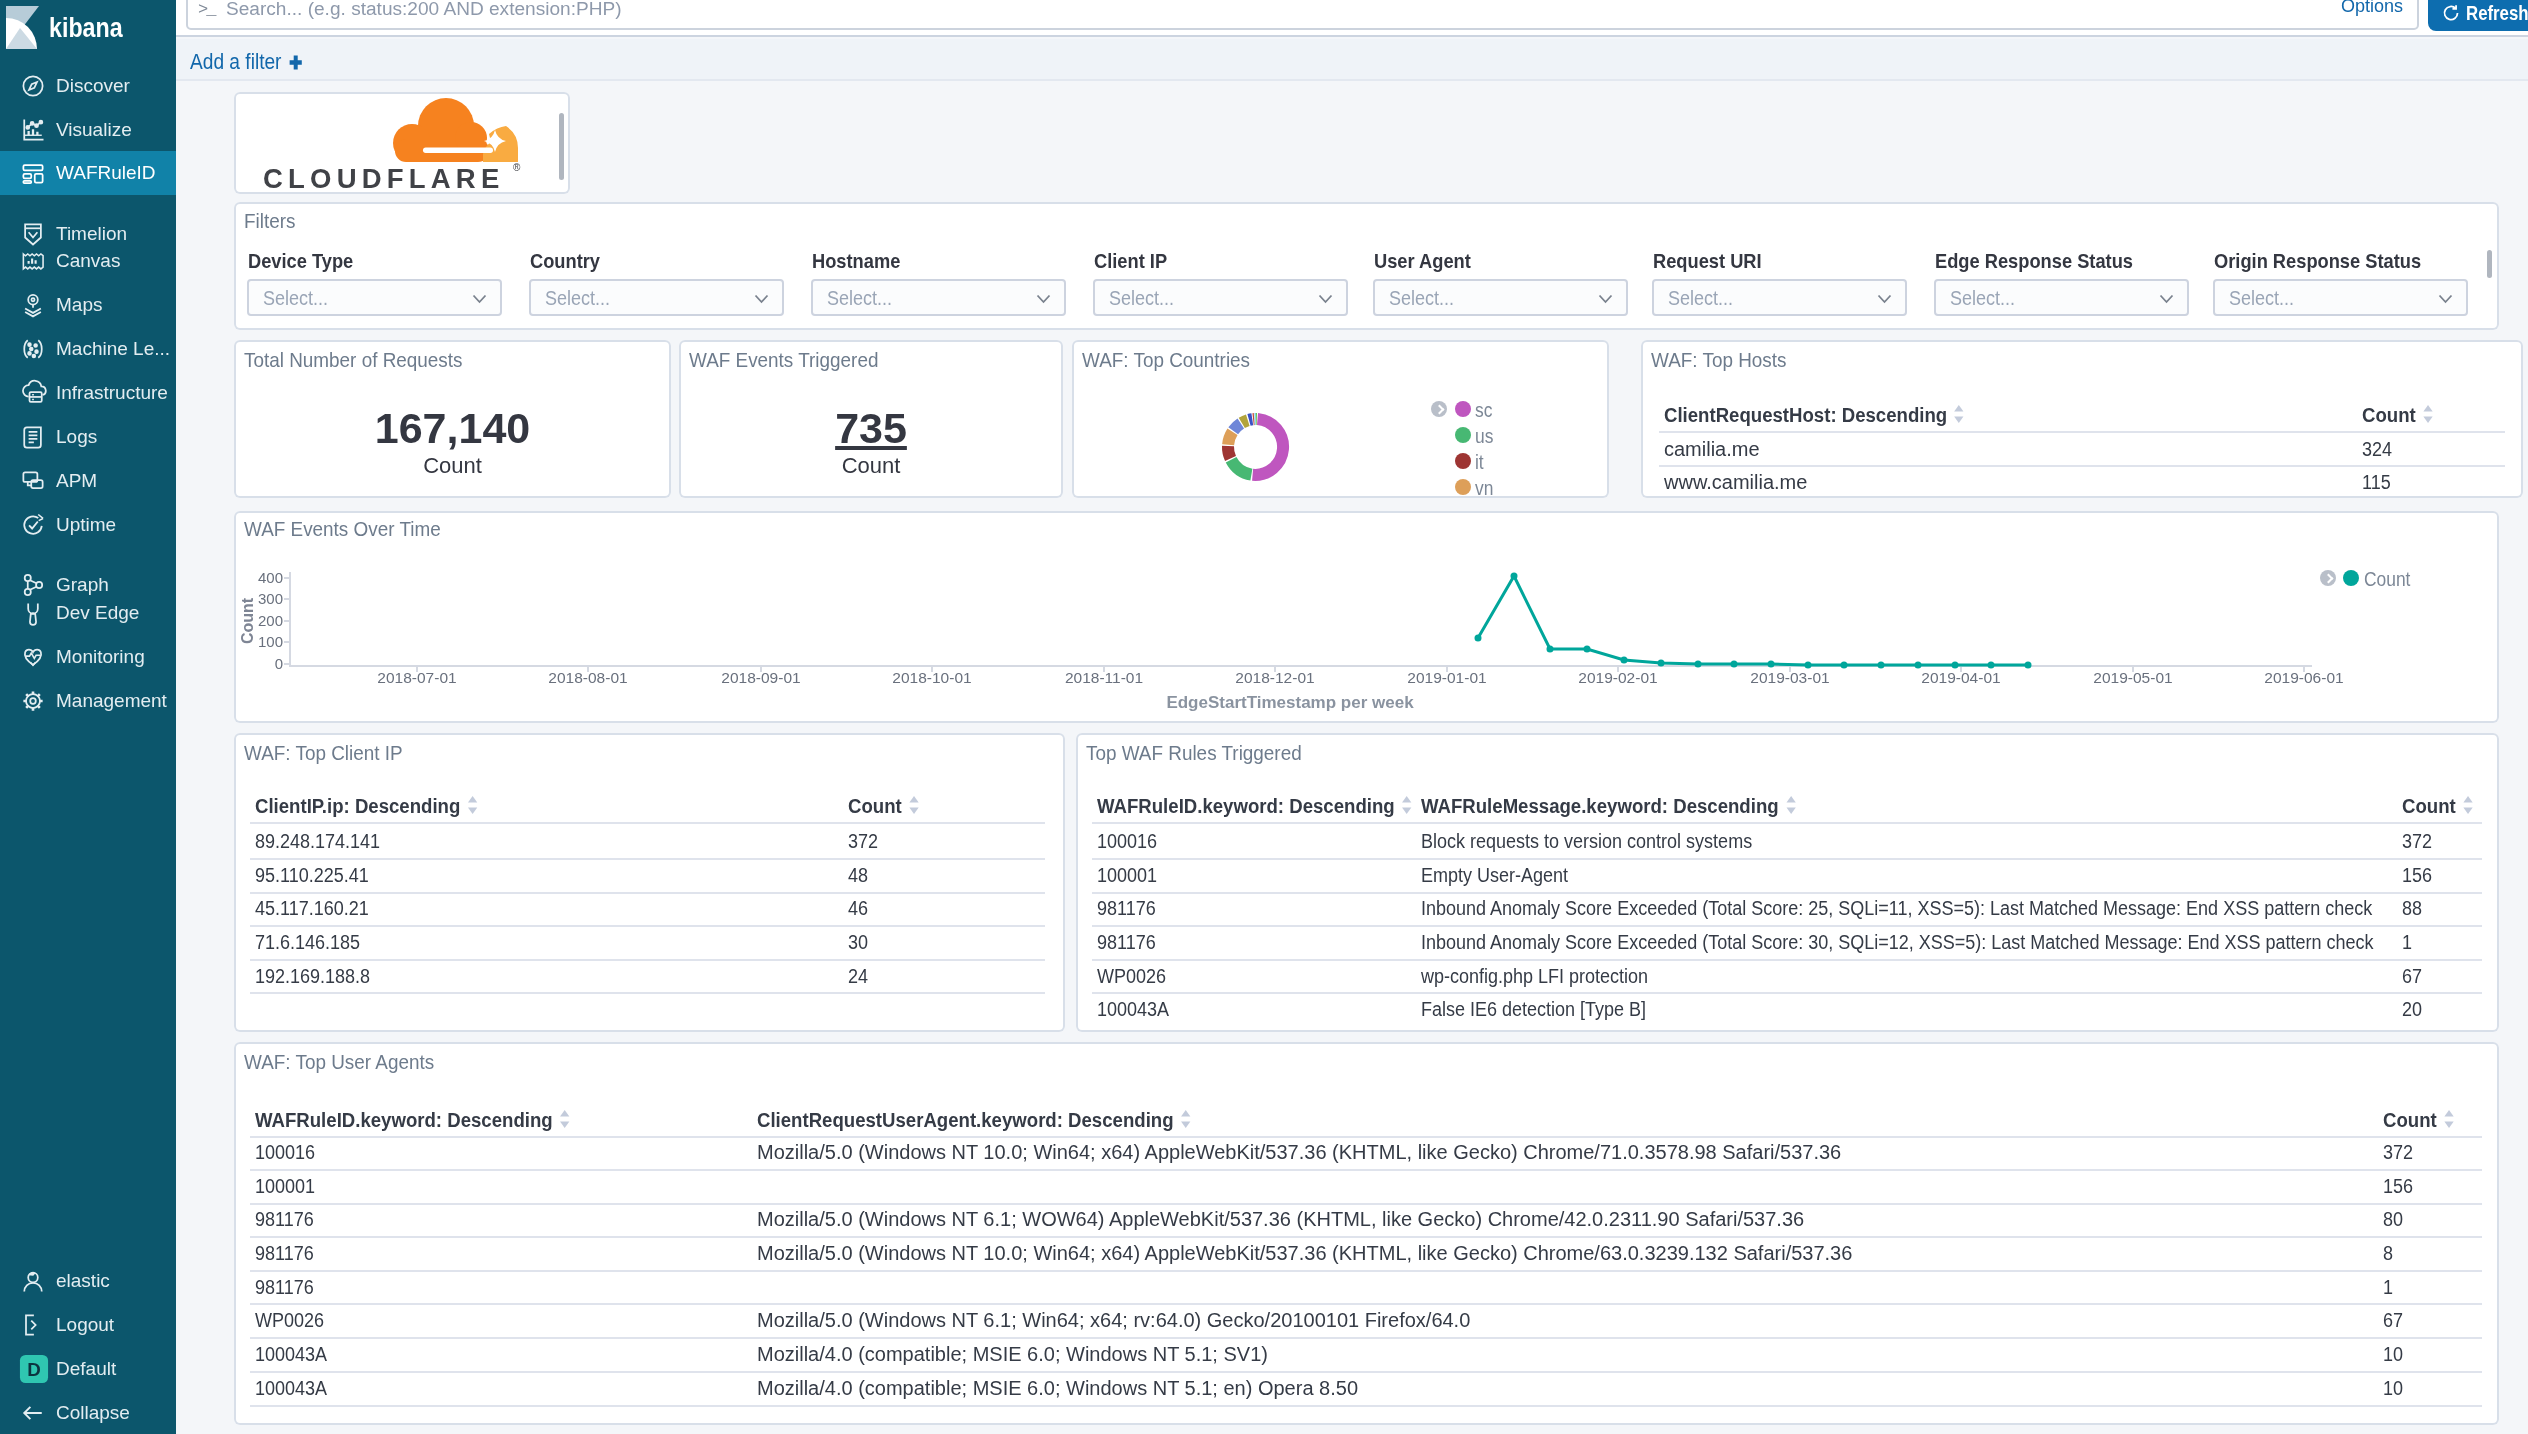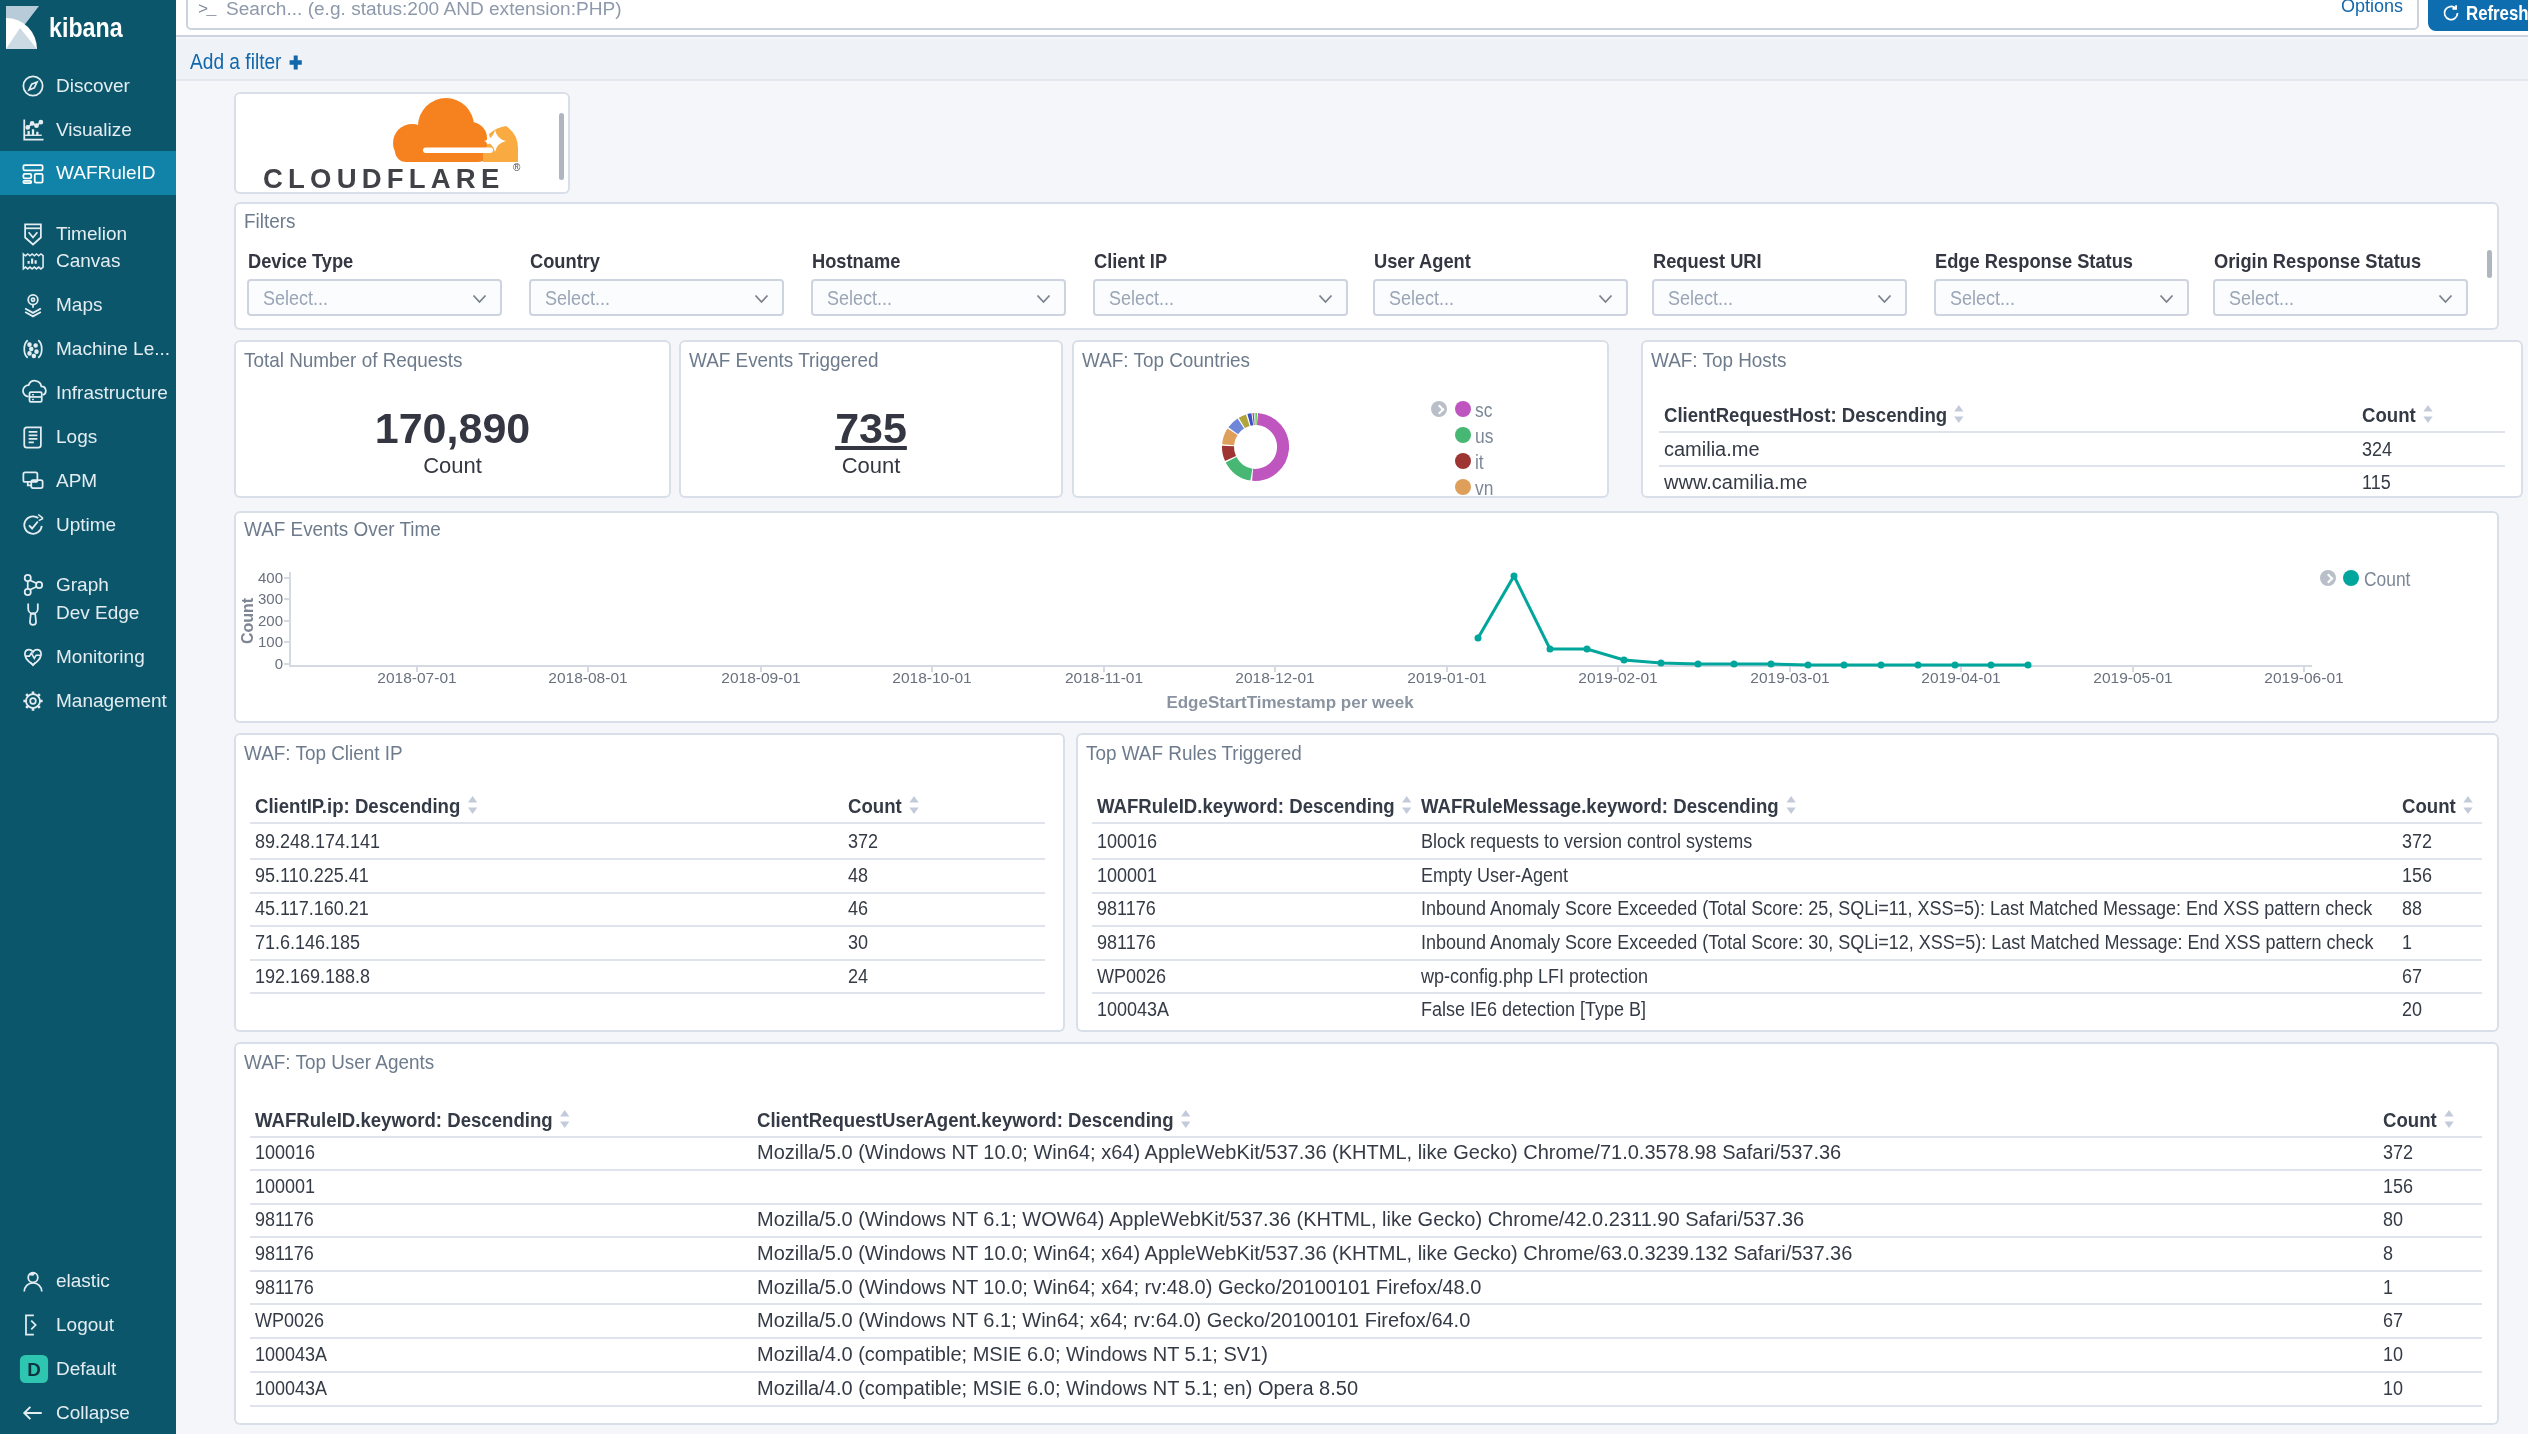--- a/index.html
+++ b/index.html
@@ -329,21 +329,21 @@
         <span class="ph">Select...</span>
         <svg width="15" height="10" viewBox="0 0 15 10">
           <path d="M1.5 1.5 L7.5 8 L13.5 1.5" fill="none" stroke="#7a828e" stroke-width="1.8"></path>
         </svg>
       </div>
     <div class="sbar" style="right:7px; top:48px; height:28px;"></div>
   </div>
 
   <div class="panel" id="pMetric1" style="left:234px; top:340px; width:437px; height:158px;">
     <div class="ptitle">Total Number of Requests</div>
-    <div class="metric" style="top:64px;">170,890</div>
+    <div class="metric" style="top:64px;">167,140</div>
     <div class="metriclbl" style="top:113px;">Count</div>
   </div>
   <div class="panel" id="pMetric2" style="left:679px; top:340px; width:384px; height:158px;">
     <div class="ptitle">WAF Events Triggered</div>
     <div class="metric" style="top:64px;text-decoration:underline;">735</div>
     <div class="metriclbl" style="top:113px;">Count</div>
   </div>
   <div class="panel" id="pCountries" style="left:1072px; top:340px; width:537px; height:158px; overflow:hidden;">
     <div class="ptitle">WAF: Top Countries</div>
     <svg style="position:absolute; left:104px; top:27px;" width="160" height="160" viewBox="0 0 160 160">
@@ -548,21 +548,20 @@
     <div class="hr" style="left:16px; top:161px; width:2232px;"></div>
     <div class="c d" style="left:21px; top:177px;">981176</div>
       <div class="c" style="left:523px; top:177px;">Mozilla/5.0 (Windows NT 6.1; WOW64) AppleWebKit/537.36 (KHTML, like Gecko) Chrome/42.0.2311.90 Safari/537.36</div>
       <div class="c d" style="left:2149px; top:177px;">80</div>
     <div class="hr" style="left:16px; top:194px; width:2232px;"></div>
     <div class="c d" style="left:21px; top:211px;">981176</div>
       <div class="c" style="left:523px; top:211px;">Mozilla/5.0 (Windows NT 10.0; Win64; x64) AppleWebKit/537.36 (KHTML, like Gecko) Chrome/63.0.3239.132 Safari/537.36</div>
       <div class="c d" style="left:2149px; top:211px;">8</div>
     <div class="hr" style="left:16px; top:228px; width:2232px;"></div>
     <div class="c d" style="left:21px; top:245px;">981176</div>
-      <div class="c" style="left:523px; top:245px;">Mozilla/5.0 (Windows NT 10.0; Win64; x64; rv:48.0) Gecko/20100101 Firefox/48.0</div>
       <div class="c d" style="left:2149px; top:245px;">1</div>
     <div class="hr" style="left:16px; top:261px; width:2232px;"></div>
     <div class="c d" style="left:21px; top:278px;">WP0026</div>
       <div class="c" style="left:523px; top:278px;">Mozilla/5.0 (Windows NT 6.1; Win64; x64; rv:64.0) Gecko/20100101 Firefox/64.0</div>
       <div class="c d" style="left:2149px; top:278px;">67</div>
     <div class="hr" style="left:16px; top:295px; width:2232px;"></div>
     <div class="c d" style="left:21px; top:312px;">100043A</div>
       <div class="c" style="left:523px; top:312px;">Mozilla/4.0 (compatible; MSIE 6.0; Windows NT 5.1; SV1)</div>
       <div class="c d" style="left:2149px; top:312px;">10</div>
     <div class="hr" style="left:16px; top:329px; width:2232px;"></div>

